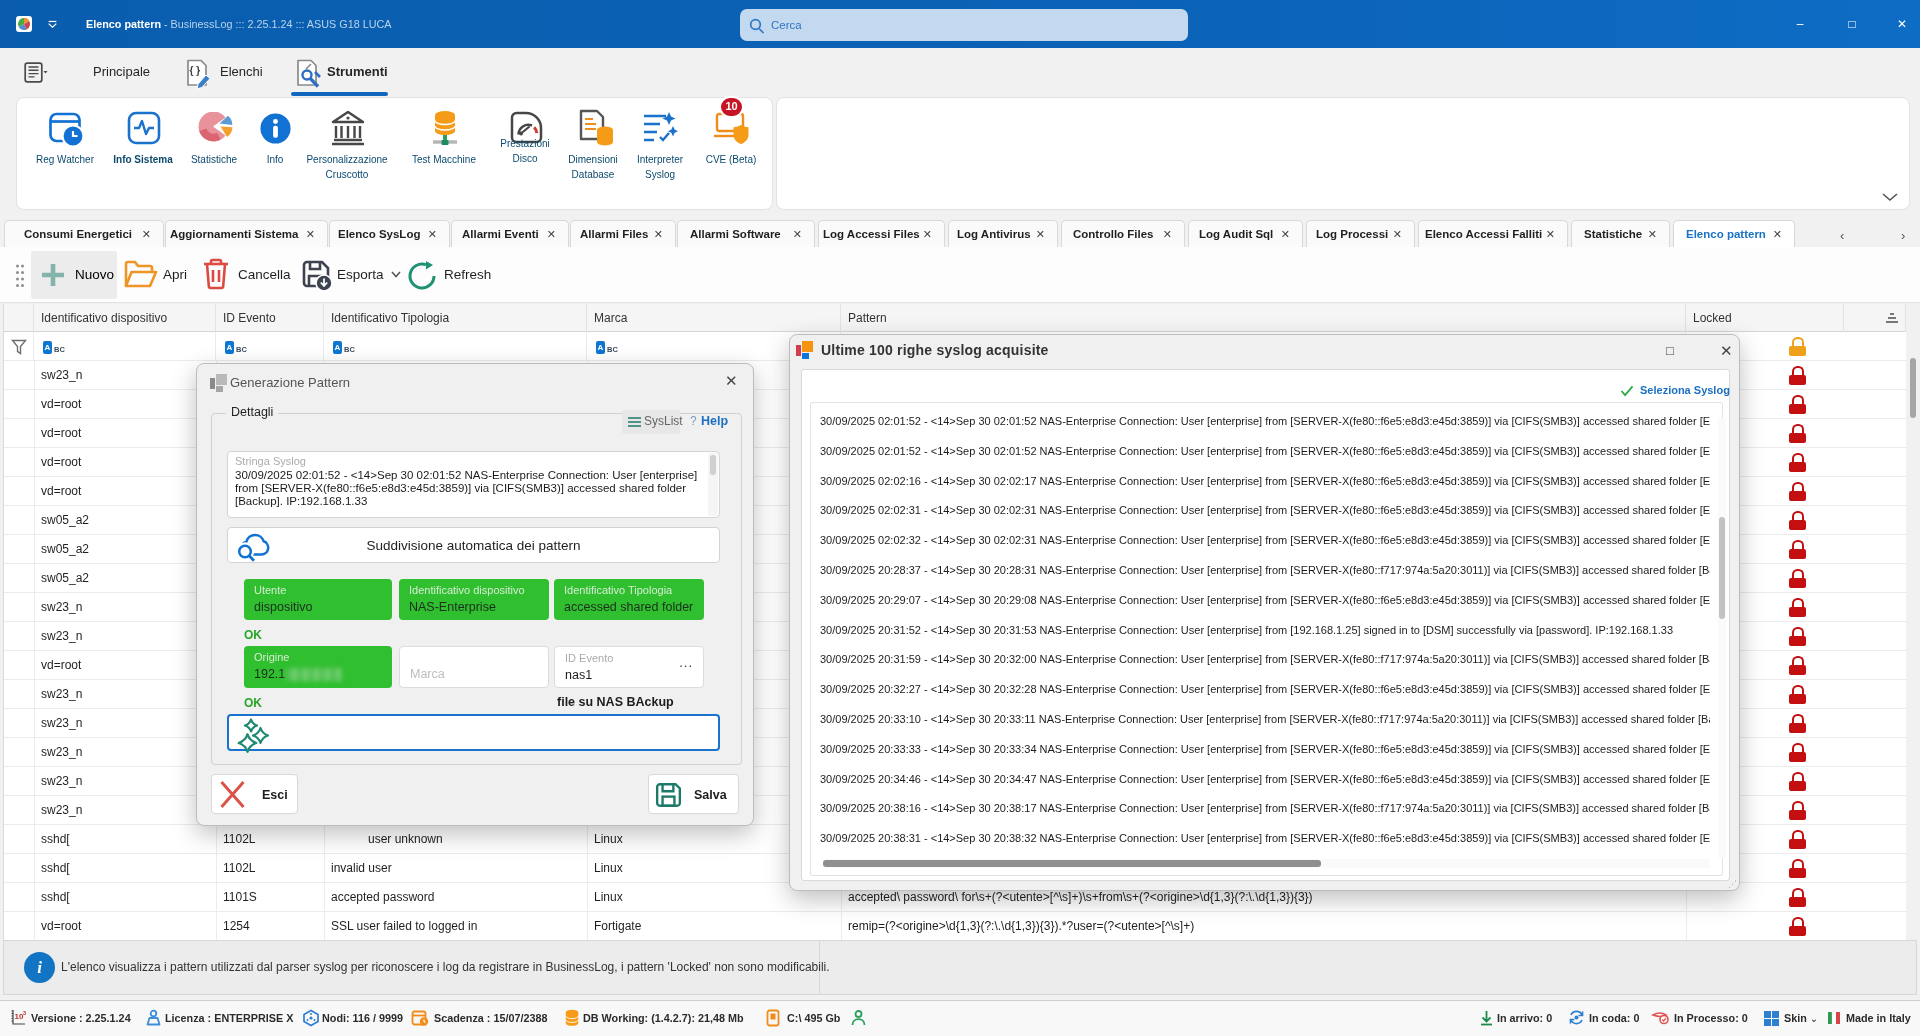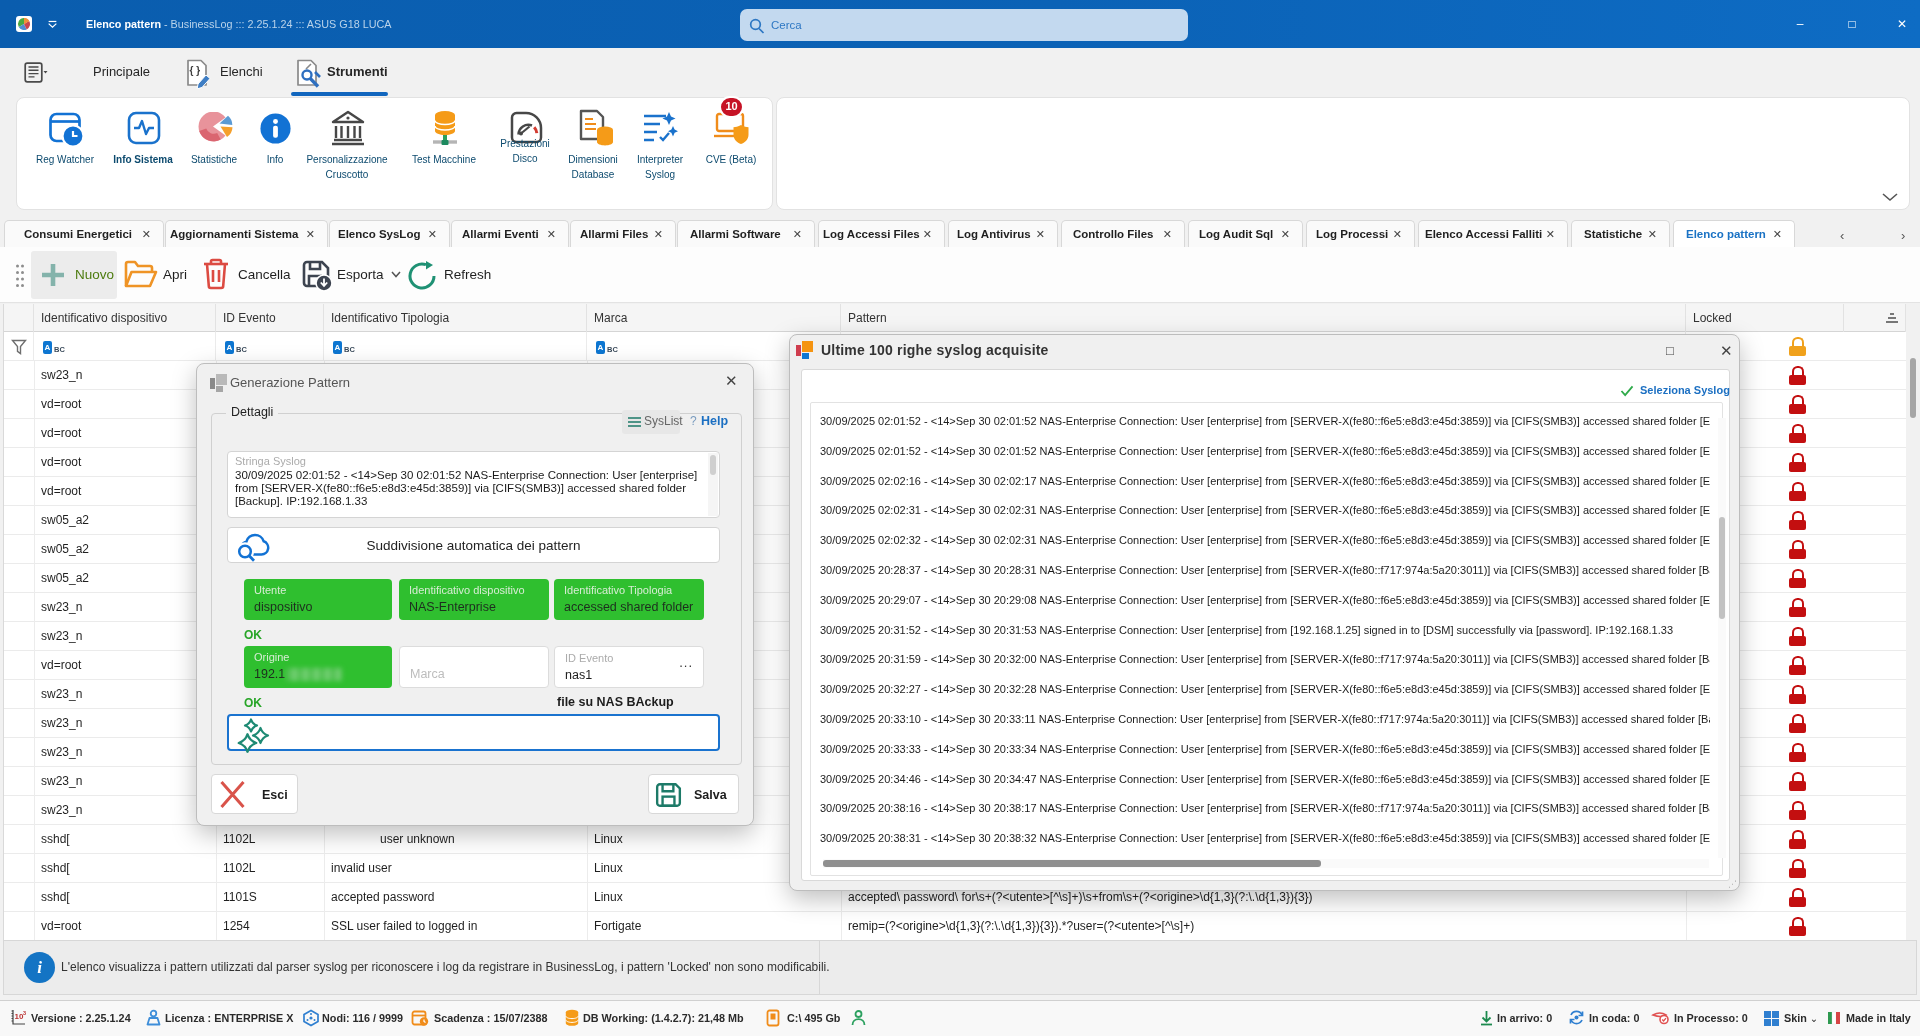--- a/index.html
+++ b/index.html
@@ -231,21 +231,21 @@
   <div class="dtab" style="left:1188px; top:220px; width:115px; padding-left:10px;">Log Audit Sql<span class="x">✕</span></div>
   <div class="dtab" style="left:1306px; top:220px; width:109px; padding-left:9px;">Log Processi<span class="x">✕</span></div>
   <div class="dtab" style="left:1418px; top:220px; width:150px; padding-left:6px;">Elenco Accessi Falliti<span class="x">✕</span></div>
   <div class="dtab" style="left:1571px; top:220px; width:99px; padding-left:12px;">Statistiche<span class="x">✕</span></div>
   <div class="dtab active" style="left:1673px; top:220px; width:122px; padding-left:12px;">Elenco pattern<span class="x">✕</span></div>
   <div class="tsarrow" style="left:1840px; top:228px;">‹</div>
   <div class="tsarrow" style="left:1901px; top:228px;">›</div>
 
   <div class="abs" id="toolbar"></div>
   <div id="nuovobox"></div>
-  <div class="tbtxt" style="left:75px; top:247px; color:#4d7c0f;">Nuovo</div>
+  <div class="tbtxt" style="left:75px; top:247px; color:#000000;">Nuovo</div>
   <div class="tbtxt" style="left:163px; top:247px;">Apri</div>
   <div class="tbtxt" style="left:238px; top:247px;">Cancella</div>
   <div class="tbtxt" style="left:337px; top:247px;">Esporta</div>
   <div class="tbtxt" style="left:444px; top:247px;">Refresh</div>
   <svg class="abs" style="left:15px; top:263px;" width="10" height="26" viewBox="0 0 10 26">
       <g fill="#8d8d8d">
         <circle cx="2.5" cy="3" r="1.5"></circle>
         <circle cx="7.5" cy="3" r="1.5"></circle>
         <circle cx="2.5" cy="9.5" r="1.5"></circle>
         <circle cx="7.5" cy="9.5" r="1.5"></circle>
@@ -373,21 +373,21 @@
         <span class="gt" style="left:30px; width:182px;">sw23_n</span>
         <span class="lock" style="left:1785px;"></span>
       </div>
       <div class="grow" style="top:492px">
         <span class="gt" style="left:30px; width:182px;">sw23_n</span>
         <span class="lock" style="left:1785px;"></span>
       </div>
       <div class="grow" style="top:521px">
         <span class="gt" style="left:30px; width:182px;">sshd[</span>
         <span class="gt" style="left:212px; width:108px;">1102L</span>
-        <span class="gt" style="left:332px; width:263px;padding-left:44px;">user unknown</span>
+        <span class="gt" style="left:320px; width:263px;padding-left:44px;">user unknown</span>
         <span class="gt" style="left:583px; width:254px;">Linux</span>
         <span class="lock" style="left:1785px;"></span>
       </div>
       <div class="grow" style="top:550px">
         <span class="gt" style="left:30px; width:182px;">sshd[</span>
         <span class="gt" style="left:212px; width:108px;">1102L</span>
         <span class="gt" style="left:320px; width:263px;">invalid user</span>
         <span class="gt" style="left:583px; width:254px;">Linux</span>
         <span class="lock" style="left:1785px;"></span>
       </div>

